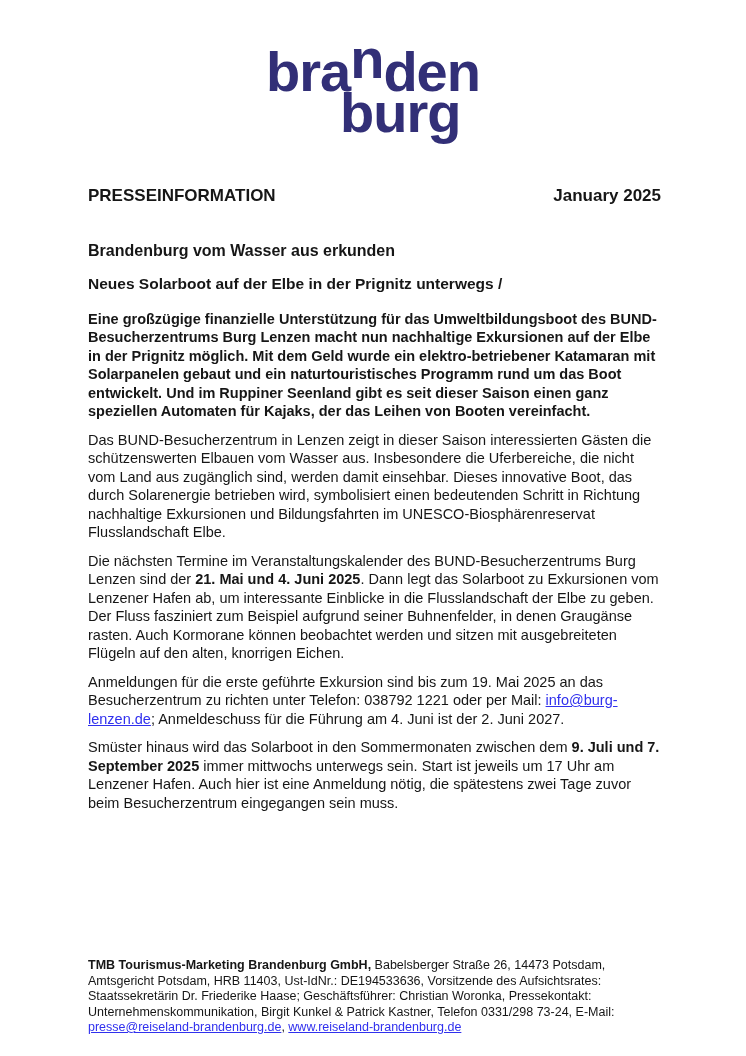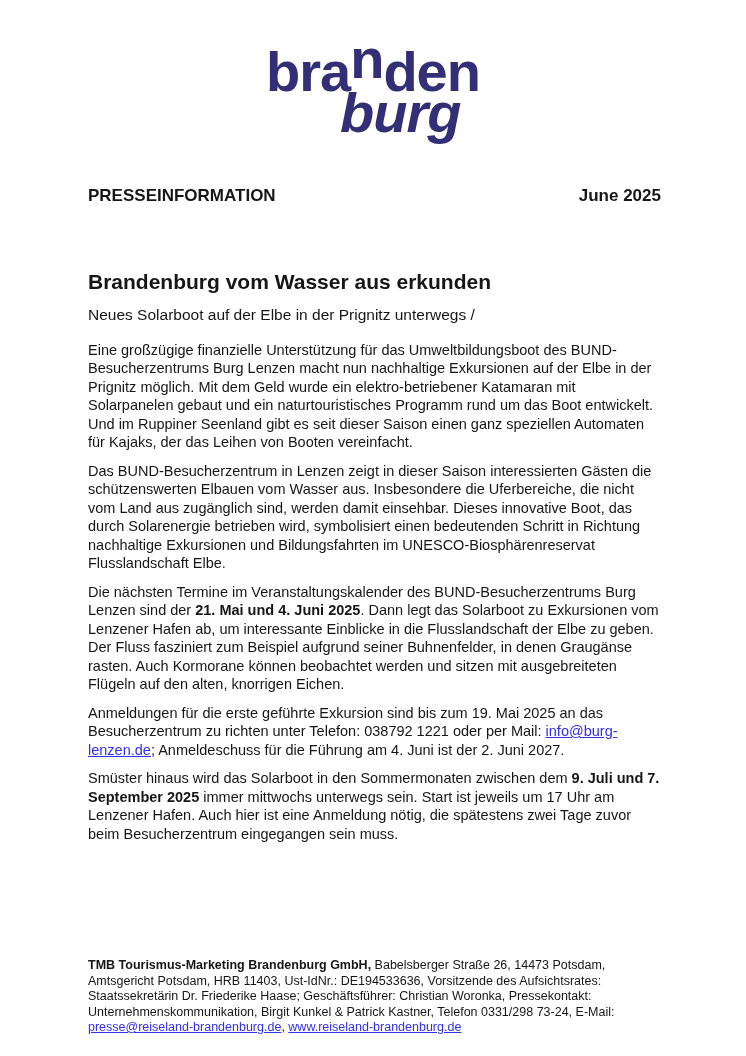--- a/index.html
+++ b/index.html
@@ -30,60 +30,60 @@
   }
   .logo-inner {
     color: var(--logo-color, #322f77);
     font-weight: bold;
     font-size: 56px;
     line-height: 1;
     letter-spacing: -1px;
   }
   .logo-l1 { display: block; padding-top: 14px; }
   .logo-raised { display: inline-block; transform: translateY(-13px); }
-  .logo-l2 { display: block; margin-top: -15px; padding-left: 74px; font-style: italic; }
+  .logo-l2 { display: block; margin-top: -15px; padding-left: 74px; }
 
   
   .content {
     position: absolute;
     left: 88px;
     top: 186px;
     width: 573px;
   }
   .doc-header {
     display: flex;
     justify-content: space-between;
     align-items: baseline;
     font-weight: bold;
     font-size: 17px;
     line-height: 20px;
     text-align: center;
   }
   .title {
-    margin-top: 65px;
-    font-size: 21px;
+    margin-top: 34px;
+    font-size: 16px;
     line-height: 22px;
     font-weight: bold;
   }
   .subtitle {
     margin-top: 12px;
     font-size: 15.5px;
     line-height: 19.5px;
-    font-weight: normal;
+    font-weight: bold;
   }
   p.body {
     font-size: 14.5px;
     line-height: 18.5px;
     margin-bottom: 10px;
     hyphens: auto;
     -webkit-hyphens: auto;
   }
   p.lead {
     margin-top: 16px;
-    font-weight: normal;
+    font-weight: bold;
   }
   .link {
     color: var(--link-color, #3030ee);
     text-decoration: underline;
     cursor: pointer;
   }
 
   
   .footer {
     position: absolute;
@@ -104,21 +104,21 @@
     <div class="logo-inner">
       <span class="logo-l1"><span>bra</span><span class="logo-raised">n</span><span>den</span></span>
       <span class="logo-l2">burg</span>
     </div>
   </header>
 
   <main class="content">
 
     <div class="doc-header">
       <span>PRESSEINFORMATION</span>
-      <span>June 2025</span>
+      <span>January 2025</span>
     </div>
 
     <h1 class="title">Brandenburg vom Wasser aus erkunden</h1>
 
     <h2 class="subtitle">
       <span>Neues Solarboot auf der Elbe in der Prignitz unterwegs /</span><br>
     </h2>
 
     <p class="body lead">Eine großzügige finanzielle Unterstützung für das Umweltbildungsboot des BUND-Besucherzentrums Burg Lenzen macht nun nachhaltige Exkursionen auf der Elbe in der Prignitz möglich. Mit dem Geld wurde ein elektro-betriebener Katamaran mit Solarpanelen gebaut und ein naturtouristisches Programm rund um das Boot entwickelt. Und im Ruppiner Seenland gibt es seit dieser Saison einen ganz speziellen Automaten für Kajaks, der das Leihen von Booten vereinfacht.</p>
 

